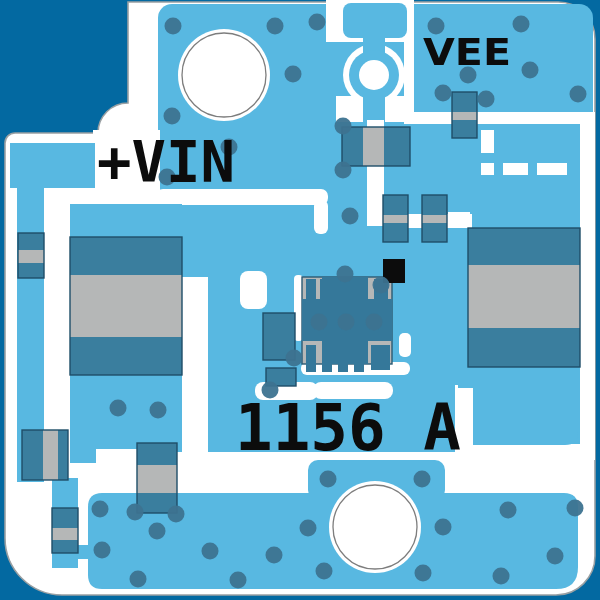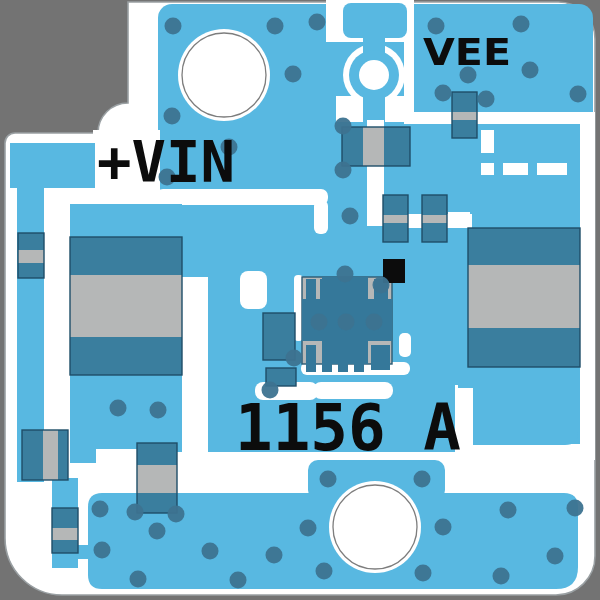--- a/index.html
+++ b/index.html
@@ -1,16 +1,16 @@
 <!DOCTYPE html>
 <html><head>
 <meta charset="utf-8">
 <style>
   html,body{margin:0;padding:0;background:#fff;}
-  #stage{position:relative;width:600px;height:600px;background:#737373;overflow:hidden;
+  #stage{position:relative;width:600px;height:600px;background:#0369a1;overflow:hidden;
          font-family:"DejaVu Sans Mono", monospace;}
   svg{display:block}
   text.silk{fill:#0c0c0c;font-weight:bold;}
   text.mono{font-family:"DejaVu Sans Mono", monospace;}
   text.sans{font-family:"DejaVu Sans", sans-serif;}
 </style>
 </head>
 <body>
 
 <div id="stage">

